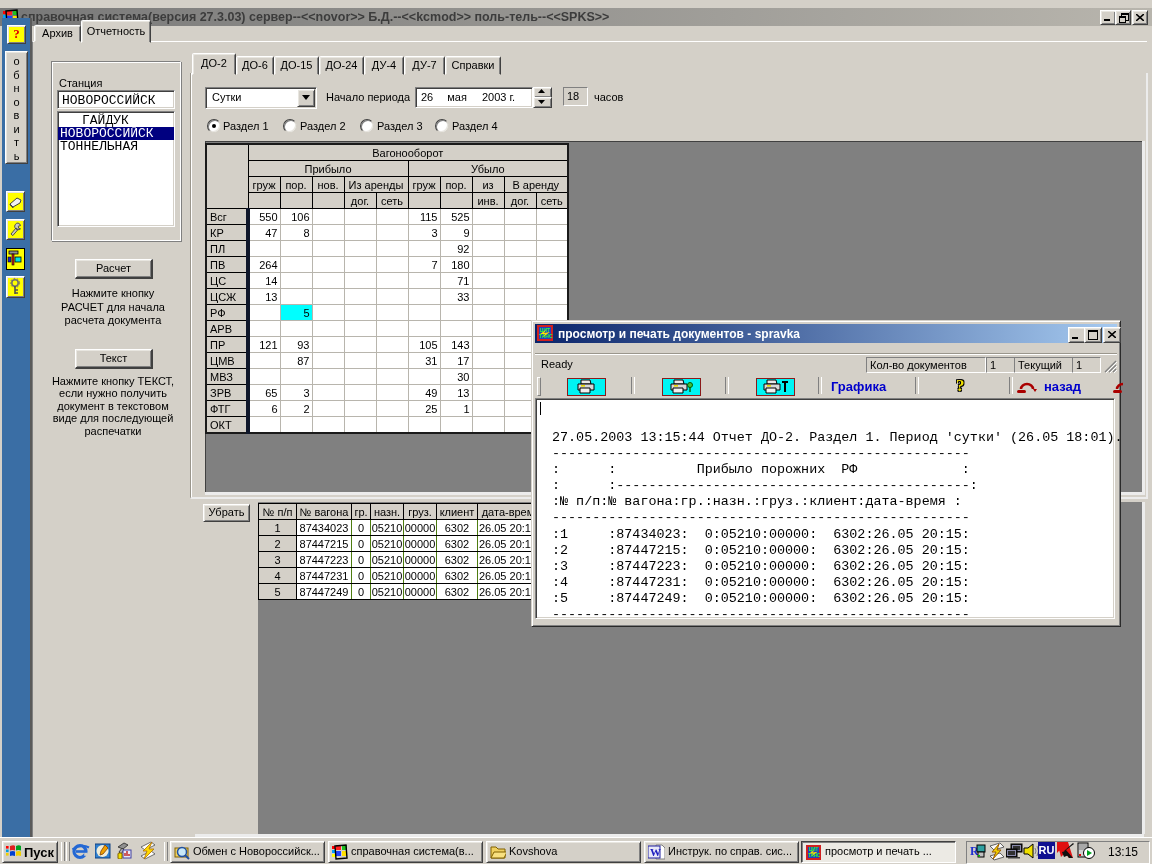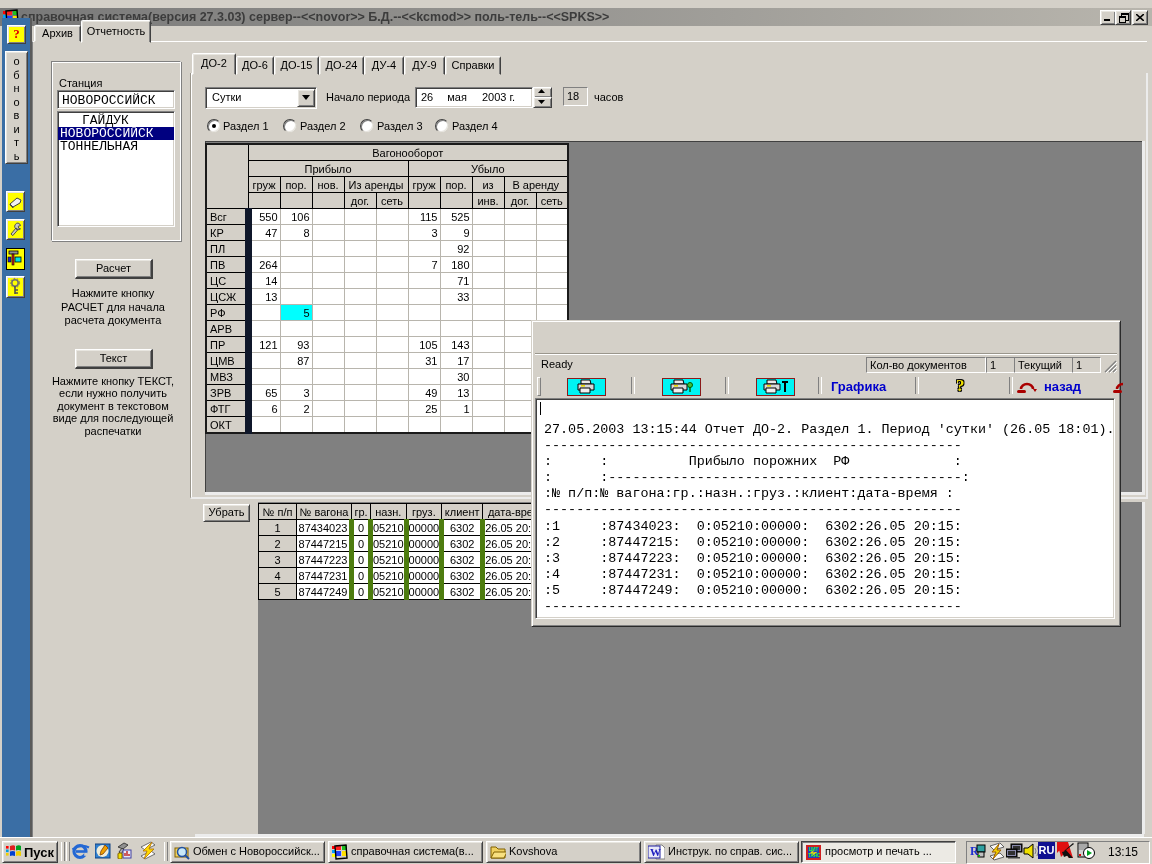--- a/index.html
+++ b/index.html
@@ -86,21 +86,21 @@
 <div class="a" style="left:38px;top:287px;width:150px;text-align:center;line-height:13.5px;">Нажмите кнопку<br>РАСЧЕТ для начала<br>расчета документа</div>
 <div class="a btn" style="left:75px;top:349px;width:75px;height:17px;line-height:16px;border-right-width:2px;border-bottom-width:2px;">Текст</div>
 <div class="a" style="left:33px;top:375px;width:160px;text-align:center;line-height:12.4px;">Нажмите кнопку ТЕКСТ,<br>если нужно получить<br>документ в текстовом<br>виде для последующей<br>распечатки</div>
 
 <div class="a" id="do2pane" style="left:190px;top:73px;width:955px;height:424px;border-left:1px solid #9a968c;box-shadow:inset 1px 0 0 #ffffff;border-right:2px solid #ececec;border-bottom:2px solid #ececec;"></div>
 <div class="a tab" style="left:192px;top:53px;width:42px;height:20px;line-height:19px;z-index:3;">ДО-2</div>
 <div class="a tab" style="left:236px;top:56px;width:36px;height:17px;line-height:16px;">ДО-6</div>
 <div class="a tab" style="left:274px;top:56px;width:43px;height:17px;line-height:16px;">ДО-15</div>
 <div class="a tab" style="left:319px;top:56px;width:43px;height:17px;line-height:16px;">ДО-24</div>
 <div class="a tab" style="left:364px;top:56px;width:38px;height:17px;line-height:16px;">ДУ-4</div>
-<div class="a tab" style="left:404px;top:56px;width:39px;height:17px;line-height:16px;">ДУ-9</div>
+<div class="a tab" style="left:404px;top:56px;width:39px;height:17px;line-height:16px;">ДУ-7</div>
 <div class="a tab" style="left:445px;top:56px;width:54px;height:17px;line-height:16px;">Справки</div>
 
 <div class="a sunk" style="left:205px;top:87px;width:110px;height:20px;">
 <div style="padding:3px 0 0 6px;">Сутки</div>
 <div class="btn a" style="right:1px;top:1px;width:16px;height:16px;"><svg width="8" height="5" viewBox="0 0 8 5" style="margin-top:5px">
         <path d="M0 0 H8 L4 5 Z" fill="#000"></path>
       </svg></div>
 </div>
 <div class="a" style="left:326px;top:91px;">Начало периода</div>
 <div class="a sunk" style="left:415px;top:87px;width:116px;height:19px;">
@@ -136,21 +136,21 @@
 <div class="a" style="left:205px;top:141px;width:937px;height:351px;background:#808080;border-top:1px solid #404040;border-left:1px solid #404040;"></div>
 <div class="a" style="left:205px;top:492px;width:939px;height:3px;background:#ececec;"></div>
 <div class="a" style="left:1142px;top:141px;width:3px;height:354px;background:#ececec;"></div>
 
 <style>
 #bt{position:absolute;left:205px;top:143px;border:2px solid #1a1a1a;border-collapse:collapse;background:#fff;table-layout:fixed;}
 #bt td{border:1px solid #000;height:15px;padding:0;font-size:11px;overflow:hidden;}
 #bt td.h{background:#d4d0c8;text-align:center;}
 #bt td.rl{background:#d4d0c8;text-align:left;padding-left:3px;}
 #bt td.n{border:1px solid #b8b5ad;border-top:1px solid #b8b5ad;text-align:right;padding-right:2px;background:#fff;}
-#bt tr.dr td.rl{border-right:7px solid #0f172a;}
+#bt tr.dr td.rl{border-right:4px solid #0f172a;}
 </style>
 <table id="bt">
 <colgroup>
       <col style="width:42px">
       <col style="width:32px">
       <col style="width:32px">
       <col style="width:32px">
       <col style="width:32px">
       <col style="width:32px">
       <col style="width:32px">
@@ -376,21 +376,21 @@
   </table>
 
 <div class="a btn" style="left:203px;top:504px;width:45px;height:16px;line-height:15px;">Убрать</div>
 <div class="a" style="left:258px;top:502px;width:884px;height:332px;background:#808080;"></div>
 <div class="a" style="left:195px;top:834px;width:949px;height:3px;background:#ececec;"></div>
 <div class="a" style="left:1142px;top:502px;width:3px;height:332px;background:#ececec;"></div>
 <style>
 #bot{position:absolute;left:258px;top:503px;border:1px solid #1a1a1a;border-collapse:collapse;background:#fff;table-layout:fixed;}
 #bot td{border:1px solid #000;height:15px;padding:0;font-size:11px;text-align:center;overflow:hidden;white-space:nowrap;}
 #bot td.h{background:#d4d0c8;}
-#bot td.d{border-left:1px solid #b8b5ad;border-right:5px solid #4d7c0f;}
+#bot td.d{border-left:1px solid #b8b5ad;border-right:1px solid #4d7c0f;}
 </style>
 <table id="bot">
 <colgroup>
       <col style="width:38px">
       <col style="width:55px">
       <col style="width:19px">
       <col style="width:33px">
       <col style="width:33px">
       <col style="width:41px">
       <col style="width:61px">
@@ -448,20 +448,40 @@
         <td class="d">05210</td>
         <td class="d">00000</td>
         <td class="d">6302</td>
         <td class="d">26.05 20:15</td>
       </tr>
 </tbody>
   </table>
 
 <div class="a" id="popup" style="left:531px;top:320px;width:588px;height:305px;background:#d4d0c8;border:1px solid;border-color:#d4d0c8 #2a2a2a #2a2a2a #d4d0c8;box-shadow:inset 1px 1px 0 #ffffff,inset -1px -1px 0 #808080;z-index:10;">
 
+ <div class="a" style="left:3px;top:3px;width:582px;height:19px;background:linear-gradient(to right,#0a246a,#a6caf0);">
+  <div class="a" style="left:2px;top:1px;width:16px;height:16px;background:#2040c0;border:2px solid #d02020;box-sizing:border-box;">
+   <div style="font:bold 5px 'Liberation Sans';color:#30ff30;line-height:6px;margin-top:0px;text-align:center;">ЦИТ<br>ТАНС</div>
+   <svg class="a" style="left:1px;top:3px;" width="10" height="7" viewBox="0 0 10 7">
+          <path d="M0 4 L6 0 L4 3 L10 2 L3 7 L5 4 Z" fill="#ffe000"></path>
+        </svg>
+  </div>
+  <div class="a" style="left:23px;top:3px;font:bold 12px 'Liberation Sans';color:#fff;white-space:nowrap;">просмотр и печать документов - spravka</div>
+  <div class="btn a" style="left:533px;top:3px;width:16px;height:14px;">
+        <div class="a" style="left:3px;top:9px;width:6px;height:2px;background:#000"></div>
+      </div>
+  <div class="btn a" style="left:549px;top:3px;width:16px;height:14px;">
+        <div class="a" style="left:3px;top:2px;width:8px;height:7px;border:1px solid #000;border-top-width:2px;"></div>
+      </div>
+  <div class="btn a" style="left:568px;top:3px;width:16px;height:14px;">
+        <svg width="8" height="7" viewBox="0 0 8 7" style="display:block;margin:3px 0 0 4px;">
+          <path d="M0 0 L8 7 M8 0 L0 7" stroke="#000" stroke-width="1.6"></path>
+        </svg>
+      </div>
+ </div>
 
  <div class="a" style="left:3px;top:32px;width:582px;height:1px;background:#9a968c;"></div>
  <div class="a" style="left:3px;top:33px;width:582px;height:1px;background:#fff;"></div>
 
  <div class="a" style="left:9px;top:37px;">Ready</div>
  <div class="a sunk1" style="left:334px;top:36px;width:118px;height:14px;background:#d4d0c8;">
       <div style="padding:1px 0 0 3px;">Кол-во документов</div>
     </div>
  <div class="a sunk1" style="left:454px;top:36px;width:27px;height:14px;background:#d4d0c8;">
       <div style="padding:1px 0 0 3px;">1</div>
@@ -512,21 +532,21 @@
       <rect x="0" y="10" width="9" height="3" rx="1.5" fill="#aa0000"></rect>
     </svg>
  <div class="a" style="left:512px;top:58px;font:bold 13px 'Liberation Sans';color:#0000cc;">назад</div>
  <svg class="a" style="left:581px;top:59px;" width="10" height="13" viewBox="0 0 10 13">
       <path d="M4 9 A6 5 0 0 1 10 4" fill="none" stroke="#aa0000" stroke-width="2.5"></path>
       <rect x="0" y="10" width="9" height="3" rx="1.5" fill="#aa0000"></rect>
     </svg>
 
  <div class="a" style="left:3px;top:77px;width:578px;height:219px;background:#fff;border:1px solid;border-color:#808080 #ffffff #ffffff #808080;box-shadow:inset 1px 1px 0 #404040,inset -1px -1px 0 #d4d0c8;">
  <div class="a" style="left:4px;top:3px;width:1px;height:13px;background:#000;"></div>
- <pre class="mono" style="margin:4px;padding:19px 0 0 4px;font-size:13.4px;line-height:16.1px;">27.05.2003 13:15:44 Отчет ДО-2. Раздел 1. Период 'сутки' (26.05 18:01).
+ <pre class="mono" style="margin:12px;padding:19px 0 0 4px;font-size:13.4px;line-height:16.1px;">27.05.2003 13:15:44 Отчет ДО-2. Раздел 1. Период 'сутки' (26.05 18:01).
 ----------------------------------------------------
 :      :          Прибыло порожних  РФ             :
 :      :--------------------------------------------:
 :№ п/п:№ вагона:гр.:назн.:груз.:клиент:дата-время :
 ----------------------------------------------------
 :1     :87434023:  0:05210:00000:  6302:26.05 20:15:
 :2     :87447215:  0:05210:00000:  6302:26.05 20:15:
 :3     :87447223:  0:05210:00000:  6302:26.05 20:15:
 :4     :87447231:  0:05210:00000:  6302:26.05 20:15:
 :5     :87447249:  0:05210:00000:  6302:26.05 20:15:

